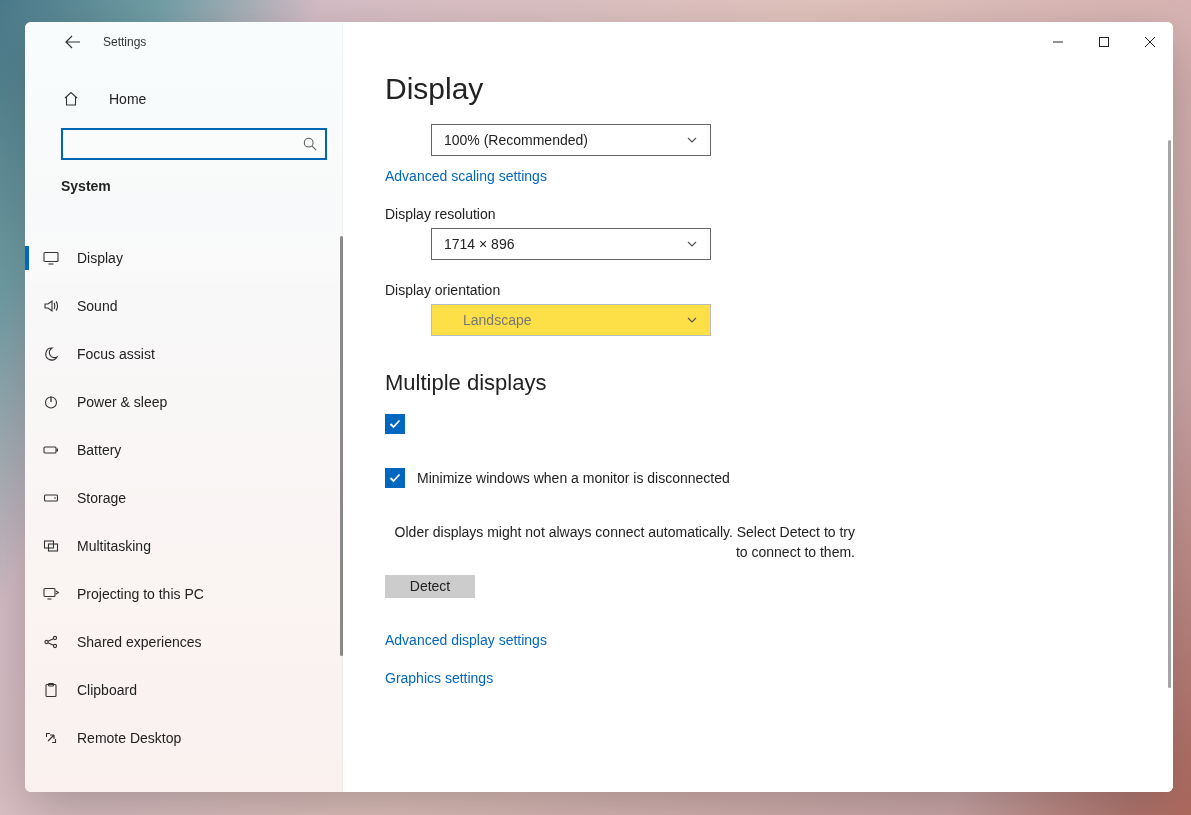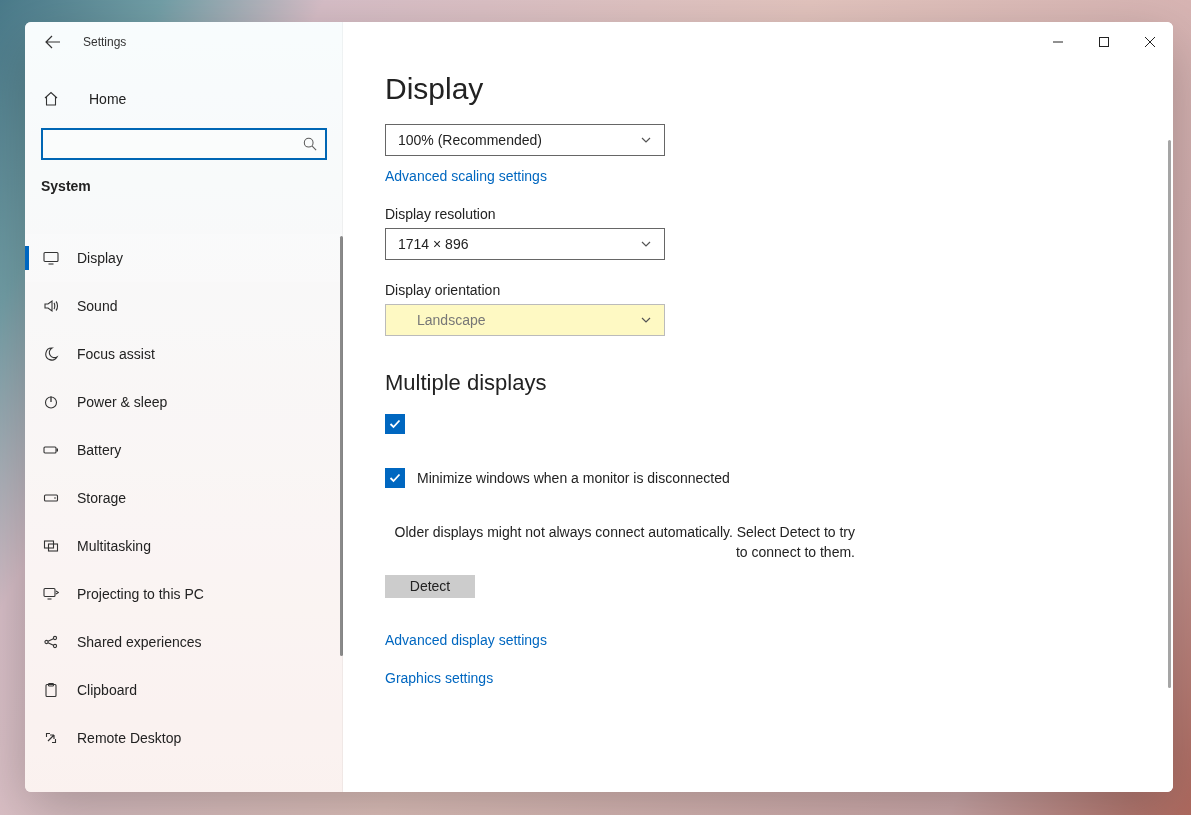--- a/index.html
+++ b/index.html
@@ -23,20 +23,21 @@
     overflow: hidden;
   }
 
   
   .sidebar {
     width: 318px;
     flex: 0 0 318px;
     background: linear-gradient(180deg, rgba(238,248,251,0.65), rgba(245,223,218,0.65));
     position: relative;
     overflow: hidden;
+    padding-left: 20px;
   }
   .sidebar::before{
     content:""; position:absolute; inset:0;
     background: rgba(255,255,255,0.35);
   }
   .sidebar > * { position: relative; }
 
   .sidebar-top {
     height: 40px;
     display:flex;
@@ -163,23 +164,24 @@
     height: 32px;
     border: 1px solid #666;
     background:#fff;
     padding: 0 12px;
     display:flex;
     align-items:center;
     justify-content:space-between;
     cursor:pointer;
     font-size:14px;
     color:#222;
+    margin-left:46px;
   }
   .dropdown.disabled {
-    background:#fef9c3;
+    background:#fde047;
     color:#777;
     border-color:#bbb;
     cursor:default;
     padding-left:31px;
   }
   .chev { color:#555; }
   .link { color:#0067c0; cursor:pointer; font-size:14px; display:inline-block; }
   .spacer-sm { height:12px; }
   .spacer-md { height:22px; }
   .spacer-lg { height:34px; }

